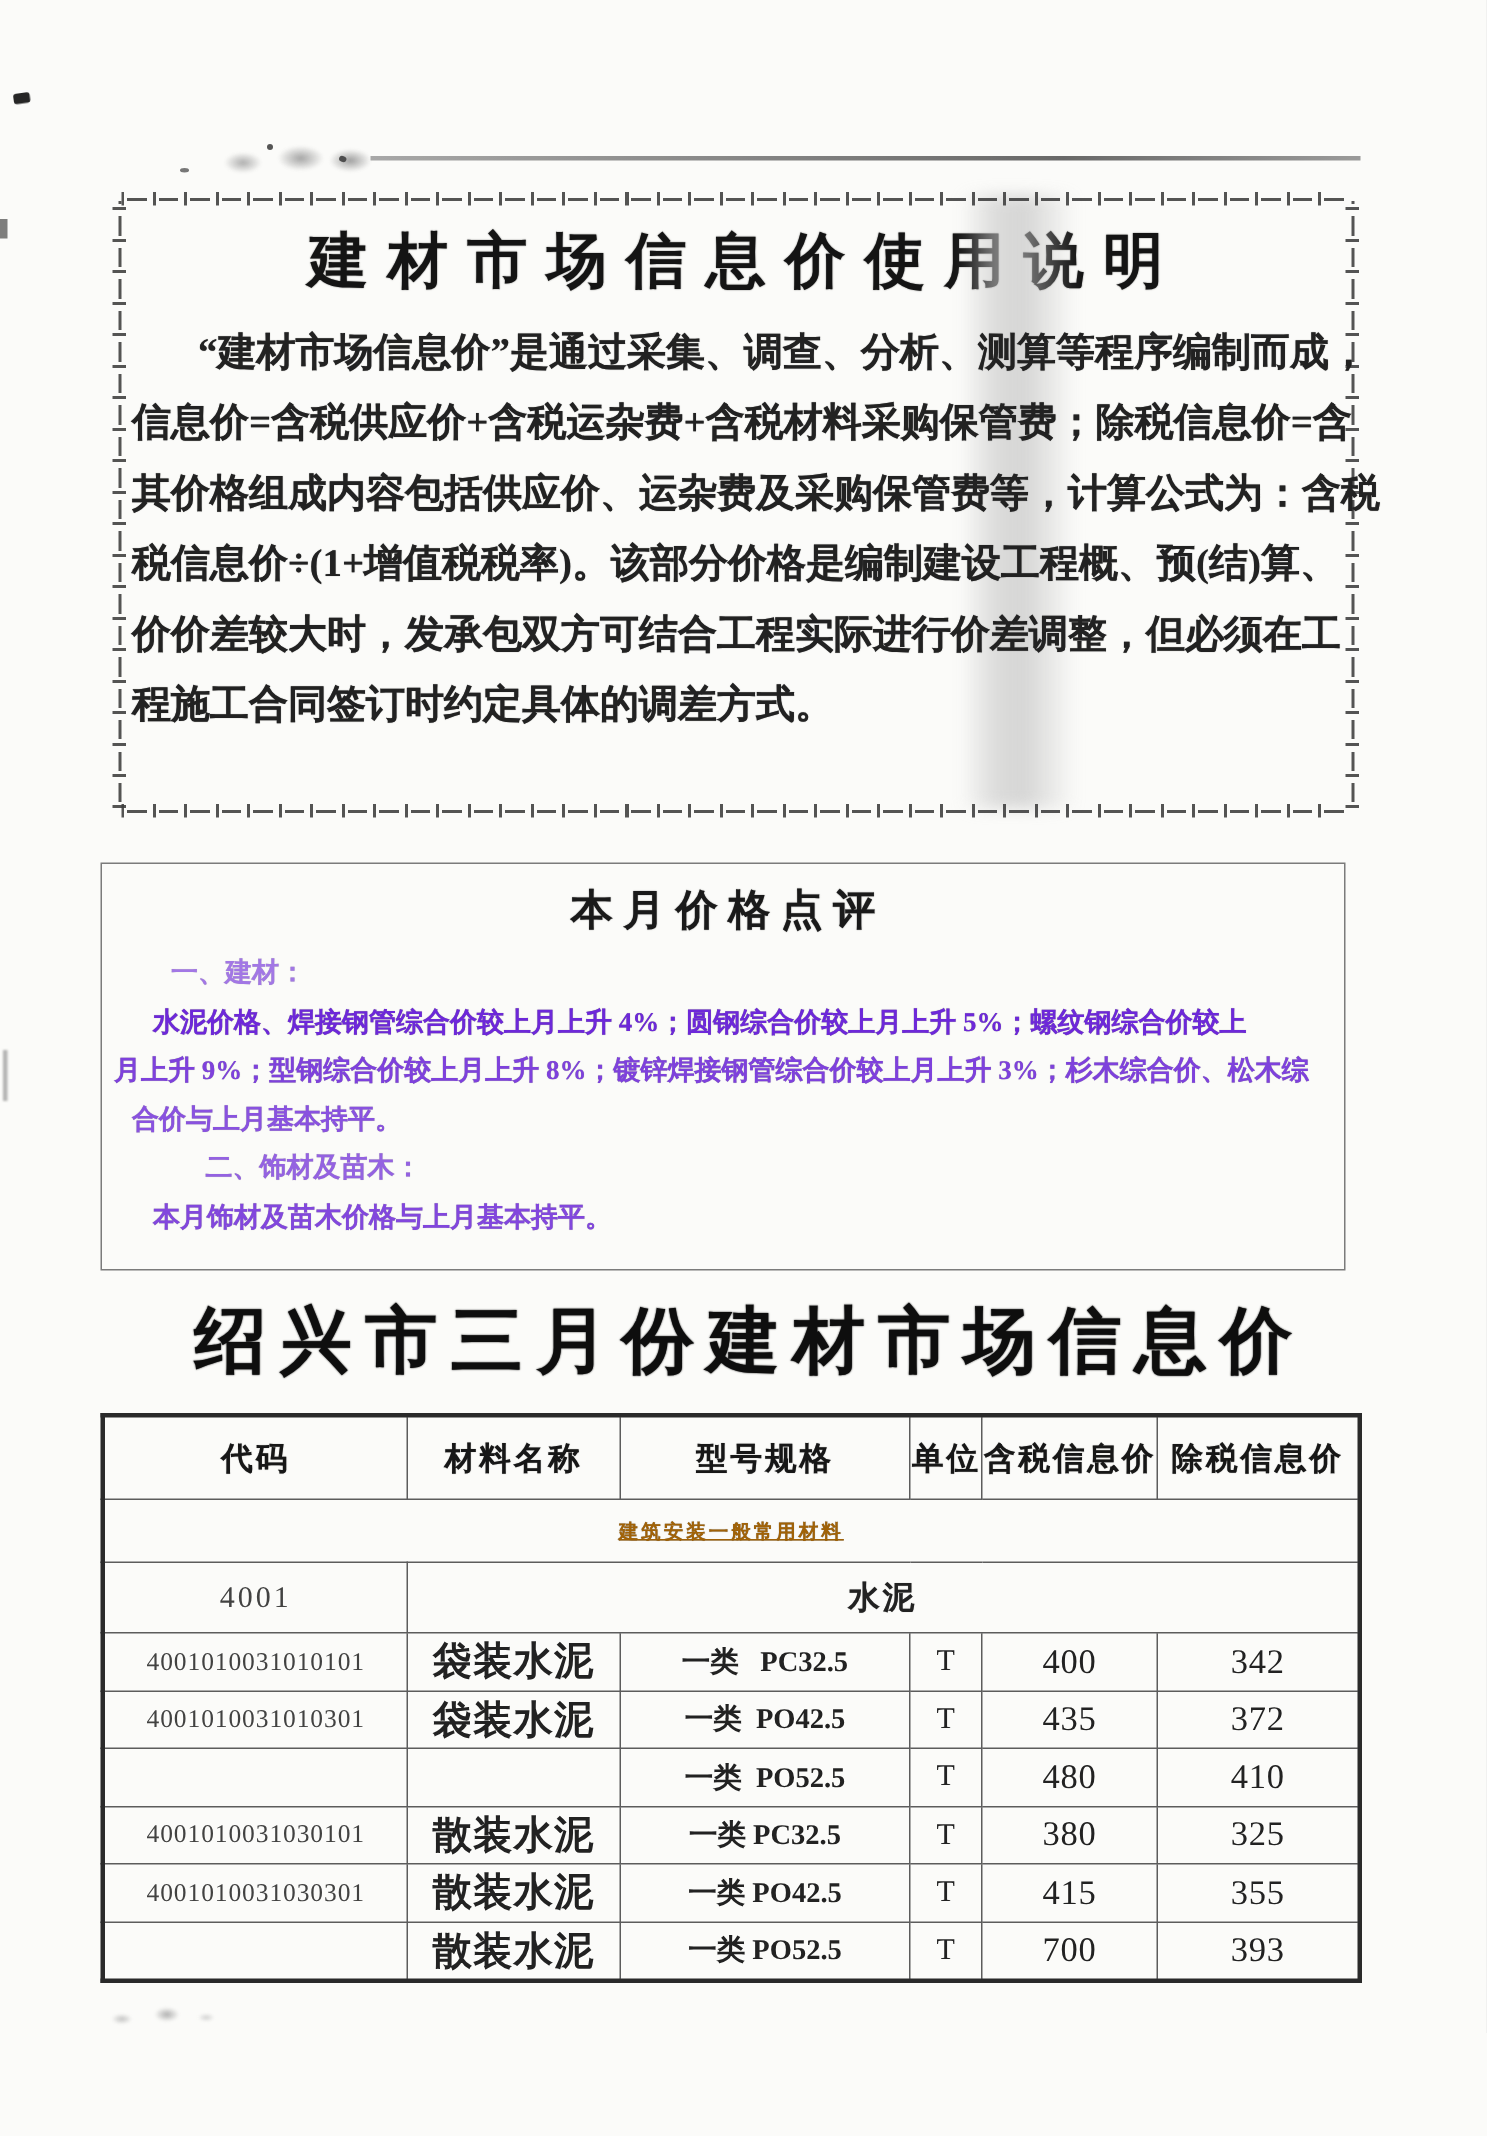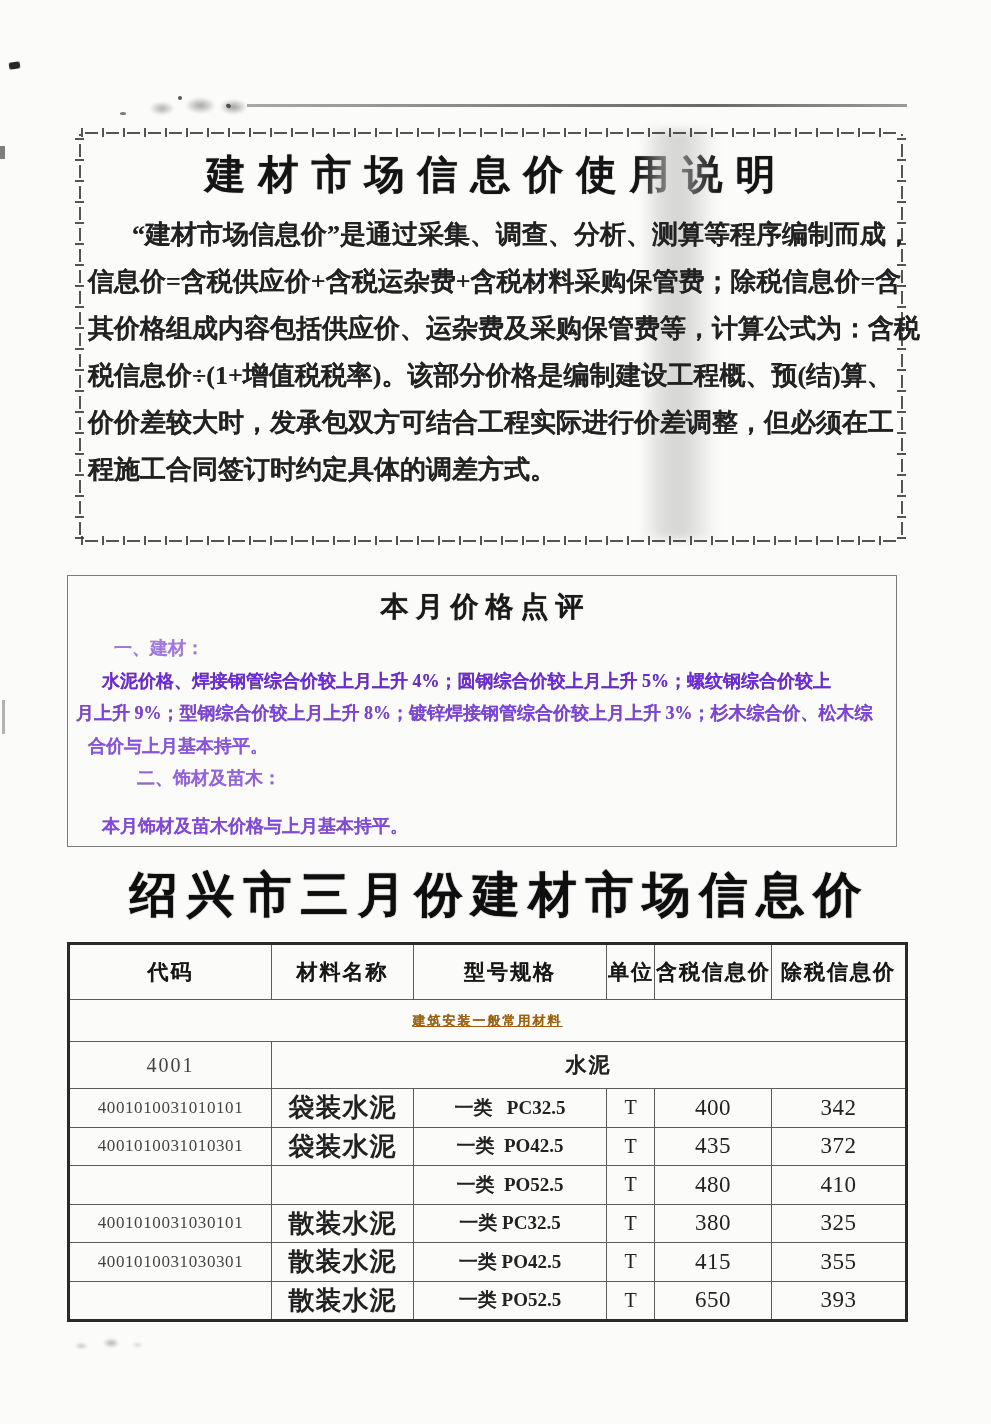--- a/index.html
+++ b/index.html
@@ -79,21 +79,21 @@
     font-size:28px;font-weight:800;letter-spacing:7px;line-height:42px;
     color:#1a1a1a;text-shadow:0 0 .8px rgba(0,0,0,.6);white-space:nowrap;text-indent:7px;}
   .review-body{margin-top:4px;padding:0 12px;}
   .rline{font-size:18px;line-height:32.5px;white-space:nowrap;color:#6d28d9;
     font-weight:600;text-shadow:0 0 .5px rgba(20,20,20,.5);filter:blur(.3px);}
   .r0{margin-left:34px;opacity:.62;}
   .r1{margin-left:22px;}
   .r2{margin-left:-4px;opacity:.88;}
   .r3{margin-left:8px;opacity:.8;}
   .r4{margin-left:57px;opacity:.72;}
-  .r5{margin-left:22px;opacity:.85;margin-top:15px;}
+  .r5{margin-left:22px;opacity:.85;}
   
   .main-heading{
     position:absolute;left:0;right:0;top:860px;margin:0;text-align:center;
     font-family:"Liberation Sans","DejaVu Sans",sans-serif;
     font-size:48px;font-weight:900;letter-spacing:9px;line-height:70px;
     color:#0e0e0e;text-shadow:0 0 1.2px #000;white-space:nowrap;text-indent:9px;}
   
   .table-wrap{position:absolute;left:67px;top:942px;width:841px;}
   table.price{
     width:838px;table-layout:fixed;border-collapse:collapse;
@@ -234,20 +234,20 @@
           <td class="spec">一类 PO42.5</td>
           <td class="unit">T</td>
           <td class="num">415</td>
           <td class="num">355</td>
         </tr>
         <tr class="data">
           <td class="code"></td>
           <td class="name">散装水泥</td>
           <td class="spec">一类 PO52.5</td>
           <td class="unit">T</td>
-          <td class="num">650</td>
+          <td class="num">700</td>
           <td class="num">393</td>
         </tr>
       </tbody>
     </table>
   </div>
 
 </div>
 
 </body></html>

